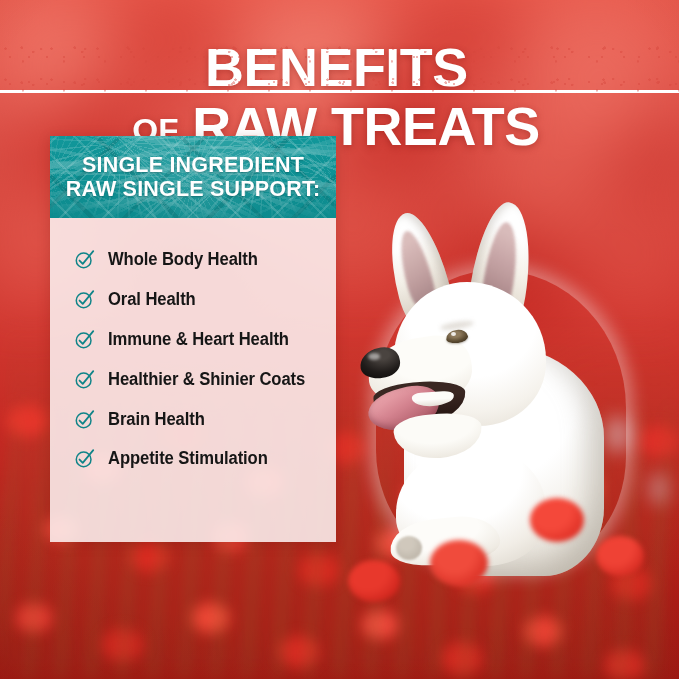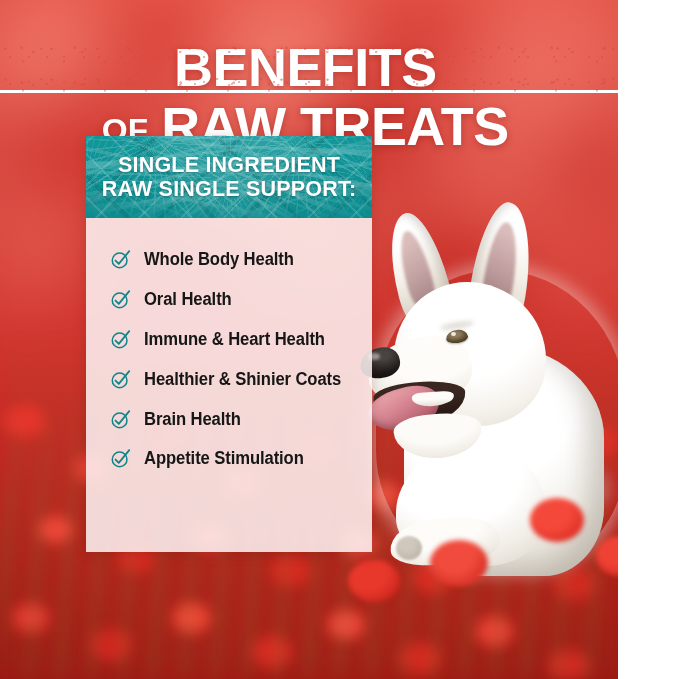--- a/index.html
+++ b/index.html
@@ -1,21 +1,21 @@
 <!DOCTYPE html>
 <html><head>
 <meta charset="utf-8">
 <title>Benefits of Raw Treats</title>
 <style>
   html,body{margin:0;padding:0;background:#fff;}
   body{font-family:"Liberation Sans",sans-serif;}
 
   #poster{
     position:relative;
-    width:618px;height:679px;
+    width:679px;height:679px;
     overflow:hidden;
     background:#d9463c;
   }
 
   
   .bg-layer{position:absolute;inset:0;}
 
   
   .bg-base{
     background:
@@ -292,21 +292,20 @@
       radial-gradient(circle at 83% 68%, rgba(214,70,60,.8) 0 1.2px, transparent 1.5px),
       radial-gradient(circle at 94% 30%, rgba(214,70,60,.85) 0 1px, transparent 1.3px);
     background-size:46px 31px, 37px 27px, 53px 35px, 41px 29px, 49px 33px, 35px 25px, 44px 30px;
     mix-blend-mode:normal;
   }
 
   
   #card{
     position:absolute;left:50px;top:136px;width:286px;
     box-shadow:0 2px 12px rgba(90,16,12,.2);
-    margin-left:36px;
   }
   #card-header{
     position:relative;
     height:82px;
     background:#0f9295;
     overflow:hidden;
     display:flex;align-items:center;justify-content:center;
   }
   
   #card-header .pattern{
@@ -351,21 +350,21 @@
     line-height:1.12;
     letter-spacing:.2px;
     text-align:center;
     text-shadow:0 1px 2px rgba(8,72,74,.45);
     padding:0 8px;
   }
   #card-header-text .l2{display:block;}
 
   #card-body{
     background:rgba(253,244,245,.86);
-    padding:22px 0 22px 0;
+    padding:22px 0 12px 0;
     min-height:290px;
   }
   .benefit{
     display:flex;align-items:center;
     height:39.8px;
     padding-left:24px;
   }
   .check-icon{
     flex:0 0 auto;
     width:21px;height:21px;

